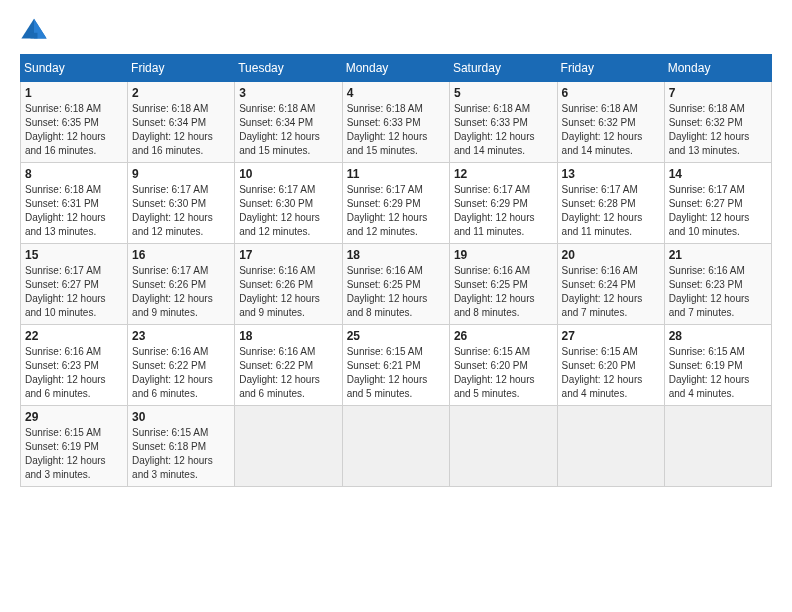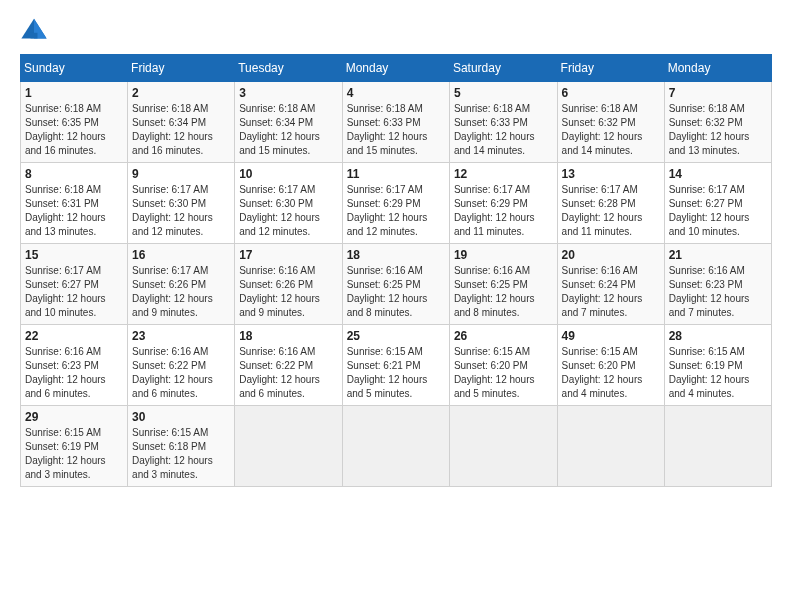--- a/index.html
+++ b/index.html
@@ -237,21 +237,21 @@
           </td>
           <td>
             <span class="day-num">25</span>
             <div class="day-info">Sunrise: 6:15 AM<br>Sunset: 6:21 PM<br>Daylight: 12 hours and 5 minutes.</div>
           </td>
           <td>
             <span class="day-num">26</span>
             <div class="day-info">Sunrise: 6:15 AM<br>Sunset: 6:20 PM<br>Daylight: 12 hours and 5 minutes.</div>
           </td>
           <td>
-            <span class="day-num">49</span>
+            <span class="day-num">27</span>
             <div class="day-info">Sunrise: 6:15 AM<br>Sunset: 6:20 PM<br>Daylight: 12 hours and 4 minutes.</div>
           </td>
           <td>
             <span class="day-num">28</span>
             <div class="day-info">Sunrise: 6:15 AM<br>Sunset: 6:19 PM<br>Daylight: 12 hours and 4 minutes.</div>
           </td>
         </tr>
         <tr>
           <td>
             <span class="day-num">29</span>

